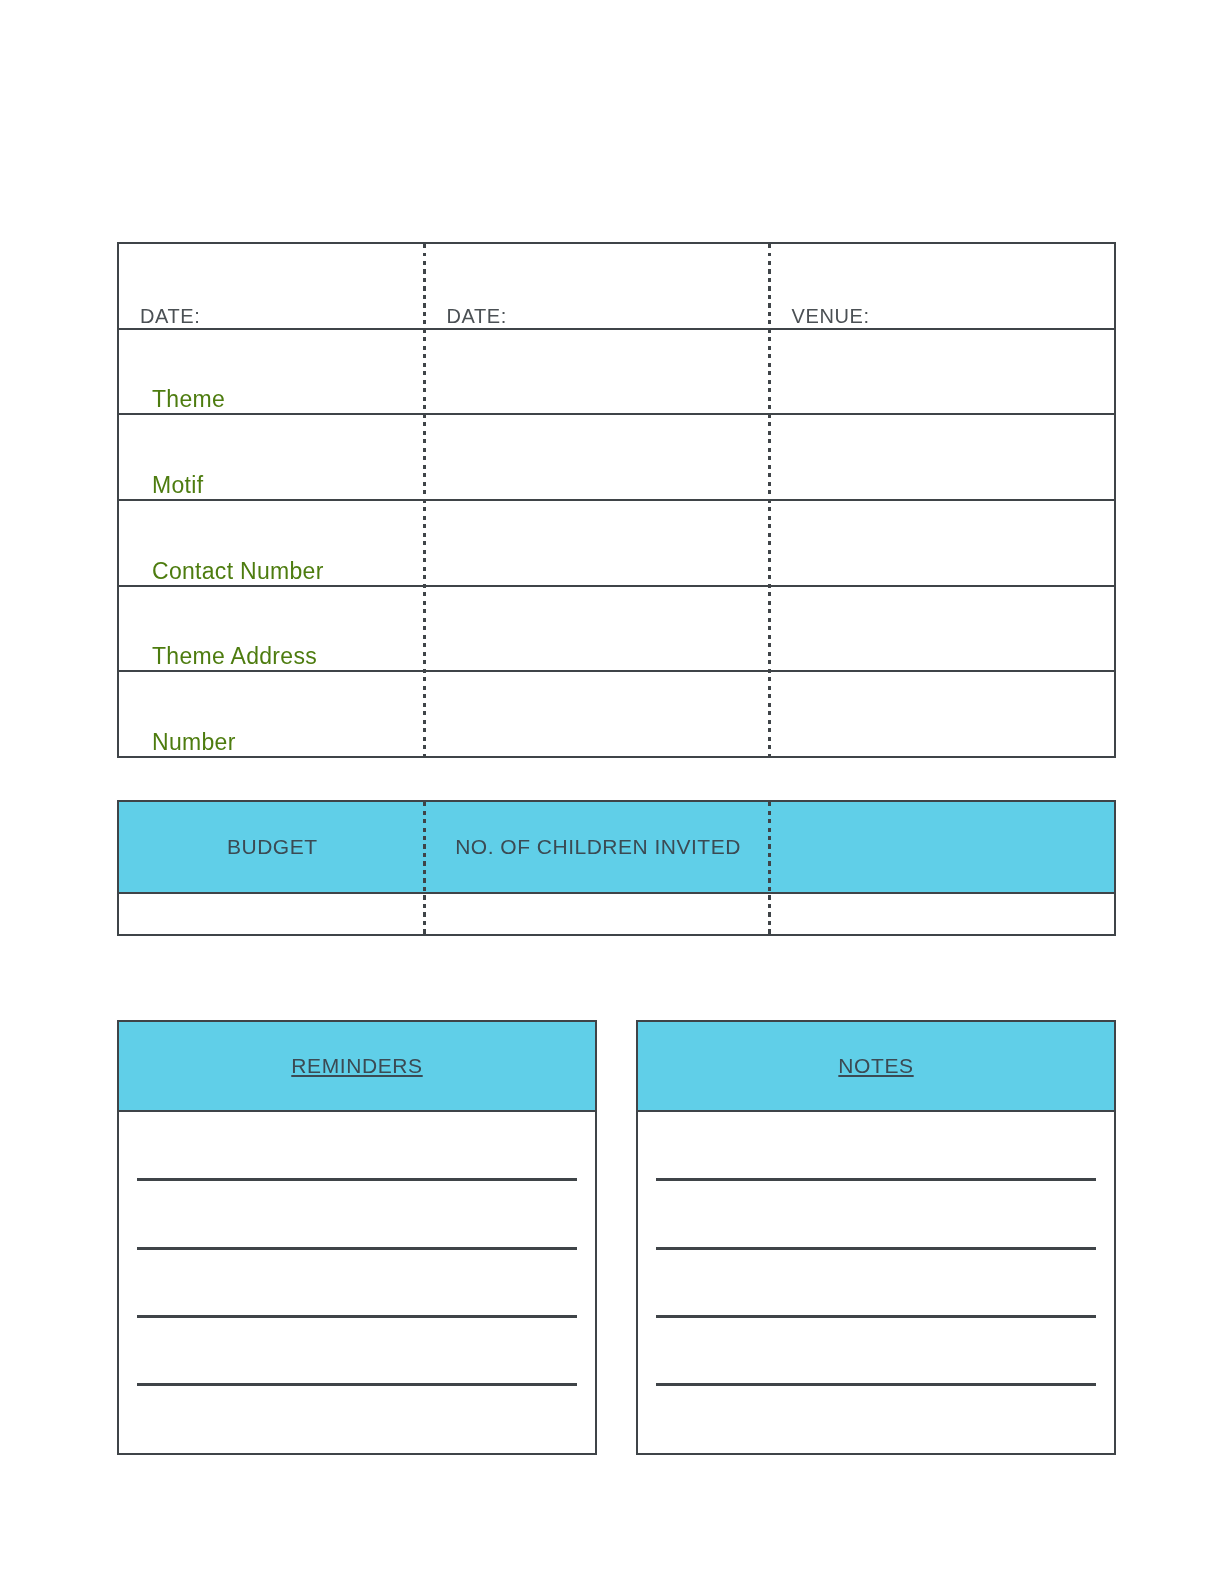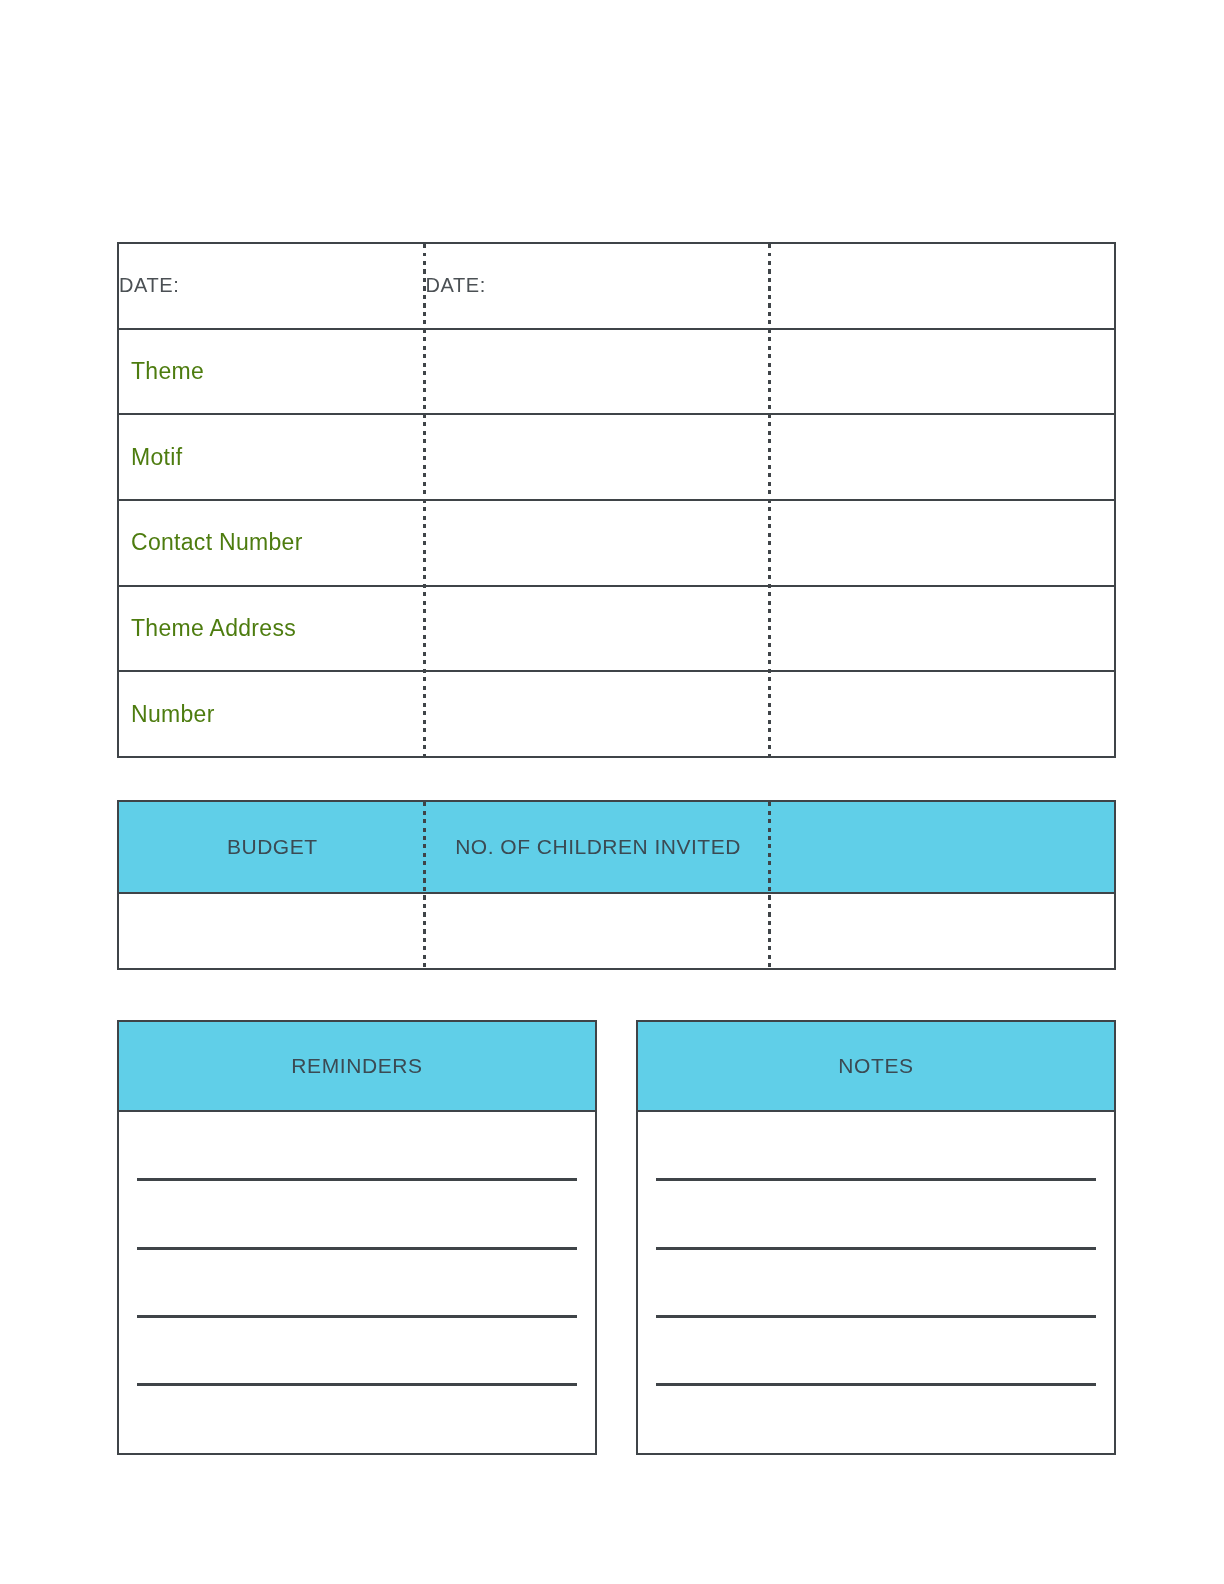--- a/index.html
+++ b/index.html
@@ -39,42 +39,43 @@
   .event-table .vline.v2 { left: 649px; }
   .t1-row {
     flex: 1;
     display: grid;
     grid-template-columns: 306.5px 345px 1fr;
     align-items: stretch;
   }
   .t1-row + .t1-row { border-top: 2.5px solid #3f4448; }
   .t1-cell {
     display: flex;
-    align-items: center;
+    align-items: flex-end;
+    padding-left: 21px;
     box-sizing: border-box;
   }
   .t1-head-label {
     font-size: 20px;
     color: #4b5054;
     letter-spacing: 0.6px;
   }
   .t1-label {
     font-size: 23px;
     color: #4d7c0f;
     letter-spacing: 0.3px;
     margin-left: 12px;
   }
 
   
   .guest-table {
     position: absolute;
     left: 117px;
     top: 800px;
     width: 999px;
-    height: 170px;
+    height: 136px;
     display: flex;
     flex-direction: column;
   }
   .guest-table .vline.v1 { left: 304px; }
   .guest-table .vline.v2 { left: 649px; }
   .guest-header {
     height: 90px;
     background: #60cfe8;
     border-bottom: 2.5px solid #3f4448;
     display: grid;
@@ -109,20 +110,21 @@
     height: 88px;
     background: #60cfe8;
     border-bottom: 2.5px solid #3f4448;
     display: flex;
     align-items: center;
     justify-content: center;
     font-size: 21px;
     color: #3b4a53;
     letter-spacing: 0.6px;
     flex: none;
+    text-decoration: underline;
   }
   .panel-body {
     position: relative;
     flex: 1;
   }
   .writing-line {
     position: absolute;
     left: 18px;
     right: 18px;
     height: 0;
@@ -142,20 +144,23 @@
     <div class="vline v1"></div>
     <div class="vline v2"></div>
 
     <div class="t1-row">
       <div class="t1-cell">
         <span class="t1-head-label">DATE:</span>
       </div>
       <div class="t1-cell">
         <span class="t1-head-label">DATE:</span>
       </div>
+      <div class="t1-cell">
+        <span class="t1-head-label">VENUE:</span>
+      </div>
     </div>
 
     <div class="t1-row">
       <div class="t1-cell">
         <span class="t1-label">Theme</span>
       </div>
       <div class="t1-cell"></div>
       <div class="t1-cell"></div>
     </div>
 

